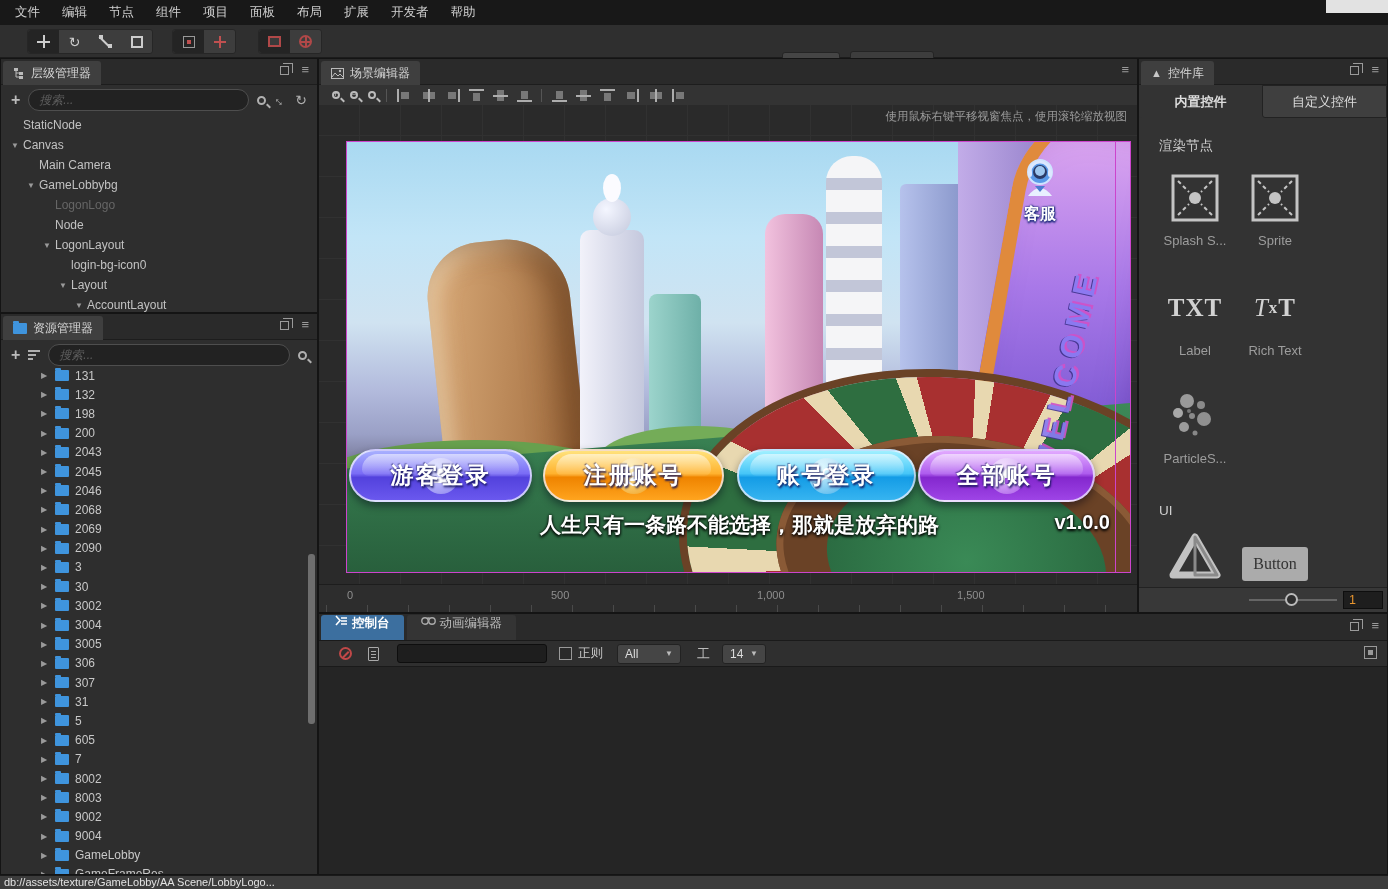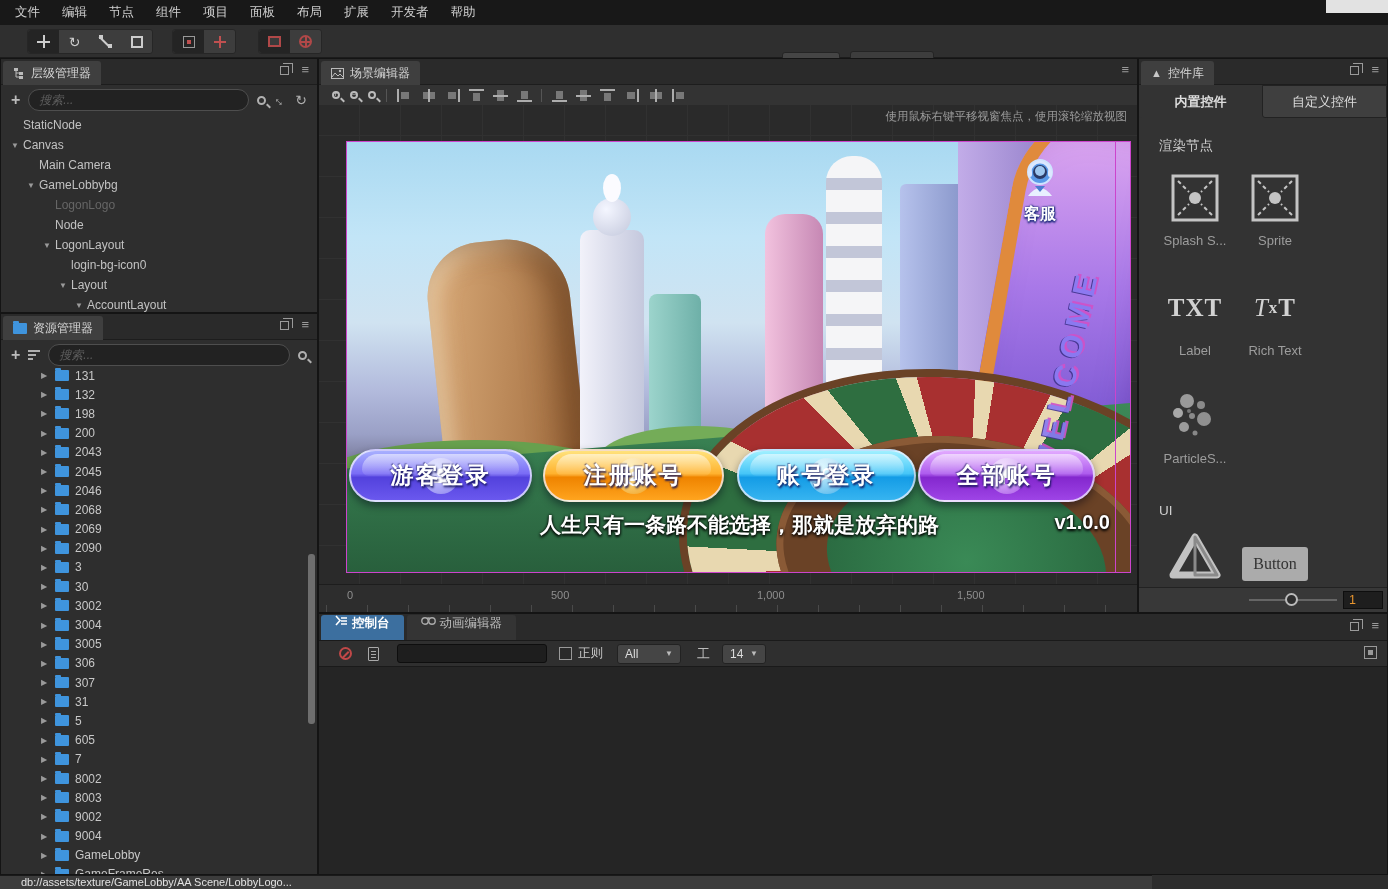--- a/index.html
+++ b/index.html
@@ -171,21 +171,21 @@
   .witem .wlabel { color:#9d9d9d; font-size:13px; margin-top:8px; white-space:nowrap; }
   .txticon { font-family:"Liberation Serif","DejaVu Serif",serif; font-size:25px; font-weight:bold; color:#d2d2d2; letter-spacing:1px; }
   .txticon i { font-weight:normal; }
   .btnwidget { width:66px; height:34px; background:#ababab; border-radius:3px; color:#333; font-family:"Liberation Serif","DejaVu Serif",serif; font-size:16px; display:flex; align-items:center; justify-content:center; }
   .wbottom { position:absolute; left:0; bottom:0; right:0; height:25px; background:#383838; border-top:1px solid #222; }
   .wslider { position:absolute; left:110px; top:11px; width:88px; height:2px; background:#666; }
   .wknob { position:absolute; left:36px; top:-6px; width:13px; height:13px; border-radius:50%; background:#2e2e2e; border:2px solid #bbb; }
   .wnum { position:absolute; right:4px; top:3px; width:40px; height:18px; background:#1e1e1e; border:1px solid #0e0e0e; color:#e8952e; font-size:12.5px; padding:0 5px; outline:none; }
 
   
-  .statusbar { position:absolute; left:0; top:875px; width:1152px; height:14px; background:#3c3c3c; border-top:1px solid #1a1a1a; color:#e2e2e2; font-size:11px; line-height:13px; padding-left:21px; }
+  .statusbar { position:absolute; left:0; top:875px; width:1388px; height:14px; background:#3c3c3c; border-top:1px solid #1a1a1a; color:#e2e2e2; font-size:11px; line-height:13px; padding-left:4px; }
 </style>
 </head>
 <body>
 
 <div id="app">
 
   <div class="menubar">
     <span class="mi">文件</span>
     <span class="mi">编辑</span>
     <span class="mi">节点</span>

